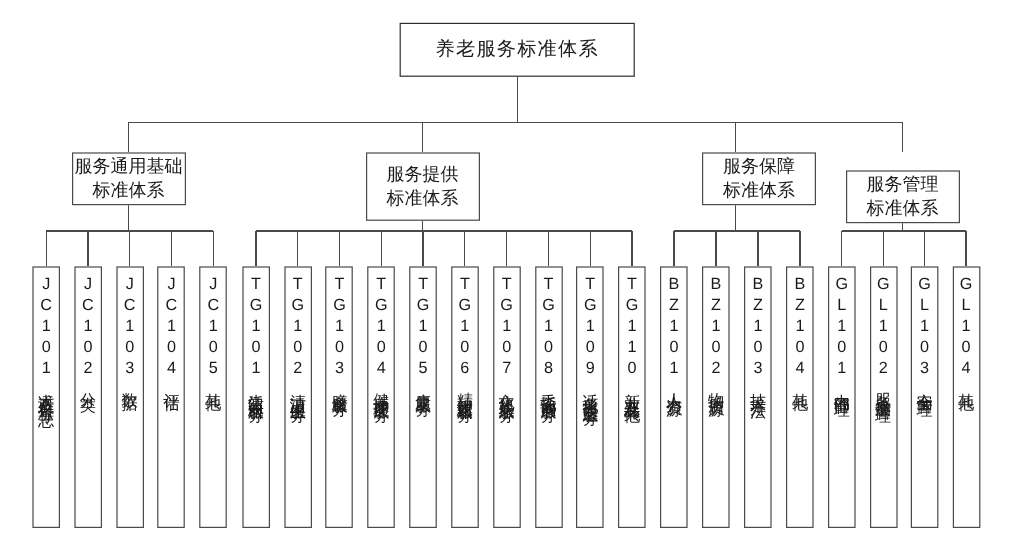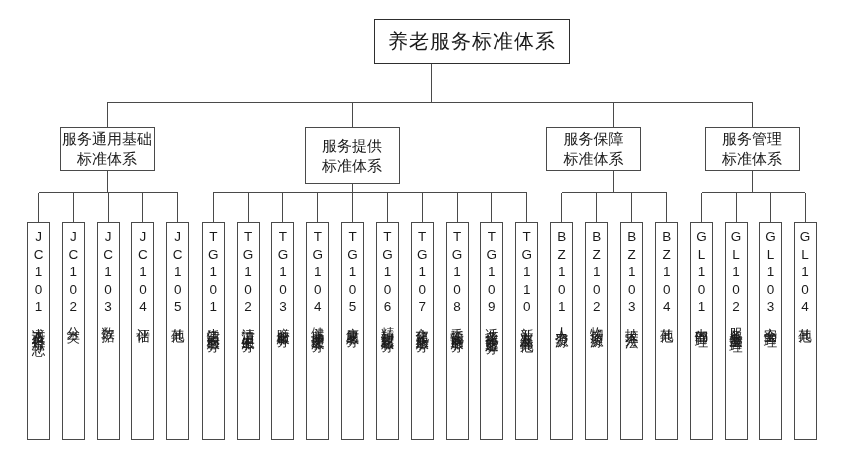--- a/index.html
+++ b/index.html
@@ -24,24 +24,23 @@
     border:1px solid var(--border);
     color:var(--text);
     display:flex;
     align-items:center;
     justify-content:center;
     text-align:center;
   }
   .root-box{
     border-width:1.5px;
     border-color:#2e2e2e;
-    font-size:20px;
+    font-size:16px;
     letter-spacing:1px;
     white-space:nowrap;
-    margin-left:41px;
   }
   .branch-box{
     flex-direction:column;
     font-size:15px;
     line-height:20px;
     white-space:nowrap;
   }
   .leaf-box{
     align-items:flex-start;
     justify-content:center;
@@ -115,37 +114,37 @@
       </div>
       <div class="box leaf-box" style="left: 445.54px; top: 222px; width: 23px; height: 218px;">
         <div class="leaf-text"><span>TG108</span><span>委托咨询服务</span></div>
       </div>
       <div class="box leaf-box" style="left: 480.36px; top: 222px; width: 23px; height: 218px;">
         <div class="leaf-text"><span>TG109</span><span>适老化改造服务</span></div>
       </div>
       <div class="box leaf-box" style="left: 515.18px; top: 222px; width: 23px; height: 218px;">
         <div class="leaf-text"><span>TG110</span><span>新业态及其他</span></div>
       </div>
-      <div class="box branch-box" style="left: 546px; top: 127px; width: 95px; height: 44px;">
+      <div class="box branch-box" style="left: 585px; top: 127px; width: 95px; height: 44px;">
         <div>服务保障</div>
         <div>标准体系</div>
       </div>
       <div class="box leaf-box" style="left: 550.2px; top: 222px; width: 23px; height: 218px;">
         <div class="leaf-text"><span>BZ101</span><span>人力资源</span></div>
       </div>
       <div class="box leaf-box" style="left: 585.2px; top: 222px; width: 23px; height: 218px;">
         <div class="leaf-text"><span>BZ102</span><span>物质资源</span></div>
       </div>
       <div class="box leaf-box" style="left: 620.2px; top: 222px; width: 23px; height: 218px;">
         <div class="leaf-text"><span>BZ103</span><span>技术方法</span></div>
       </div>
       <div class="box leaf-box" style="left: 655.2px; top: 222px; width: 23px; height: 218px;">
         <div class="leaf-text"><span>BZ104</span><span>其他</span></div>
       </div>
-      <div class="box branch-box" style="left: 704.5px; top: 127px; width: 95px; height: 44px;">
+      <div class="box branch-box" style="left: 704.5px; top: 142px; width: 95px; height: 44px;">
         <div>服务管理</div>
         <div>标准体系</div>
       </div>
       <div class="box leaf-box" style="left: 690px; top: 222px; width: 23px; height: 218px;">
         <div class="leaf-text"><span>GL101</span><span>内部管理</span></div>
       </div>
       <div class="box leaf-box" style="left: 724.5px; top: 222px; width: 23px; height: 218px;">
         <div class="leaf-text"><span>GL102</span><span>服务质量管理</span></div>
       </div>
       <div class="box leaf-box" style="left: 759px; top: 222px; width: 23px; height: 218px;">

